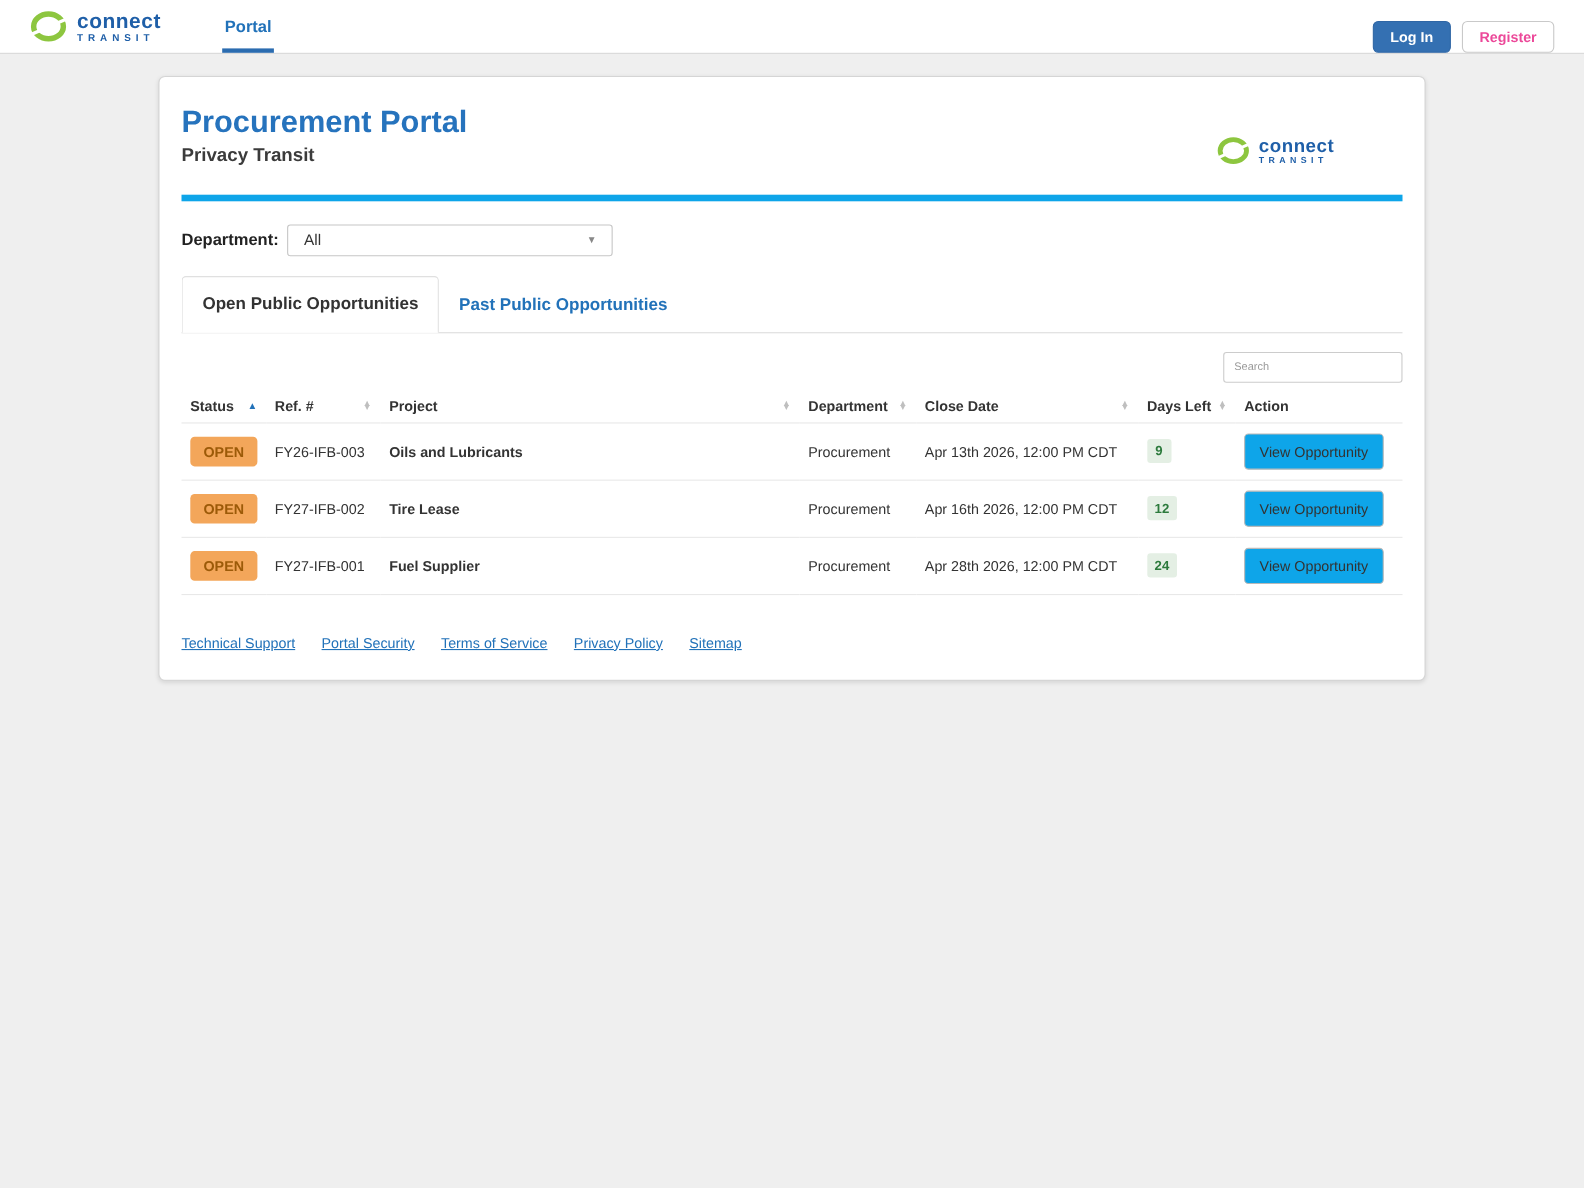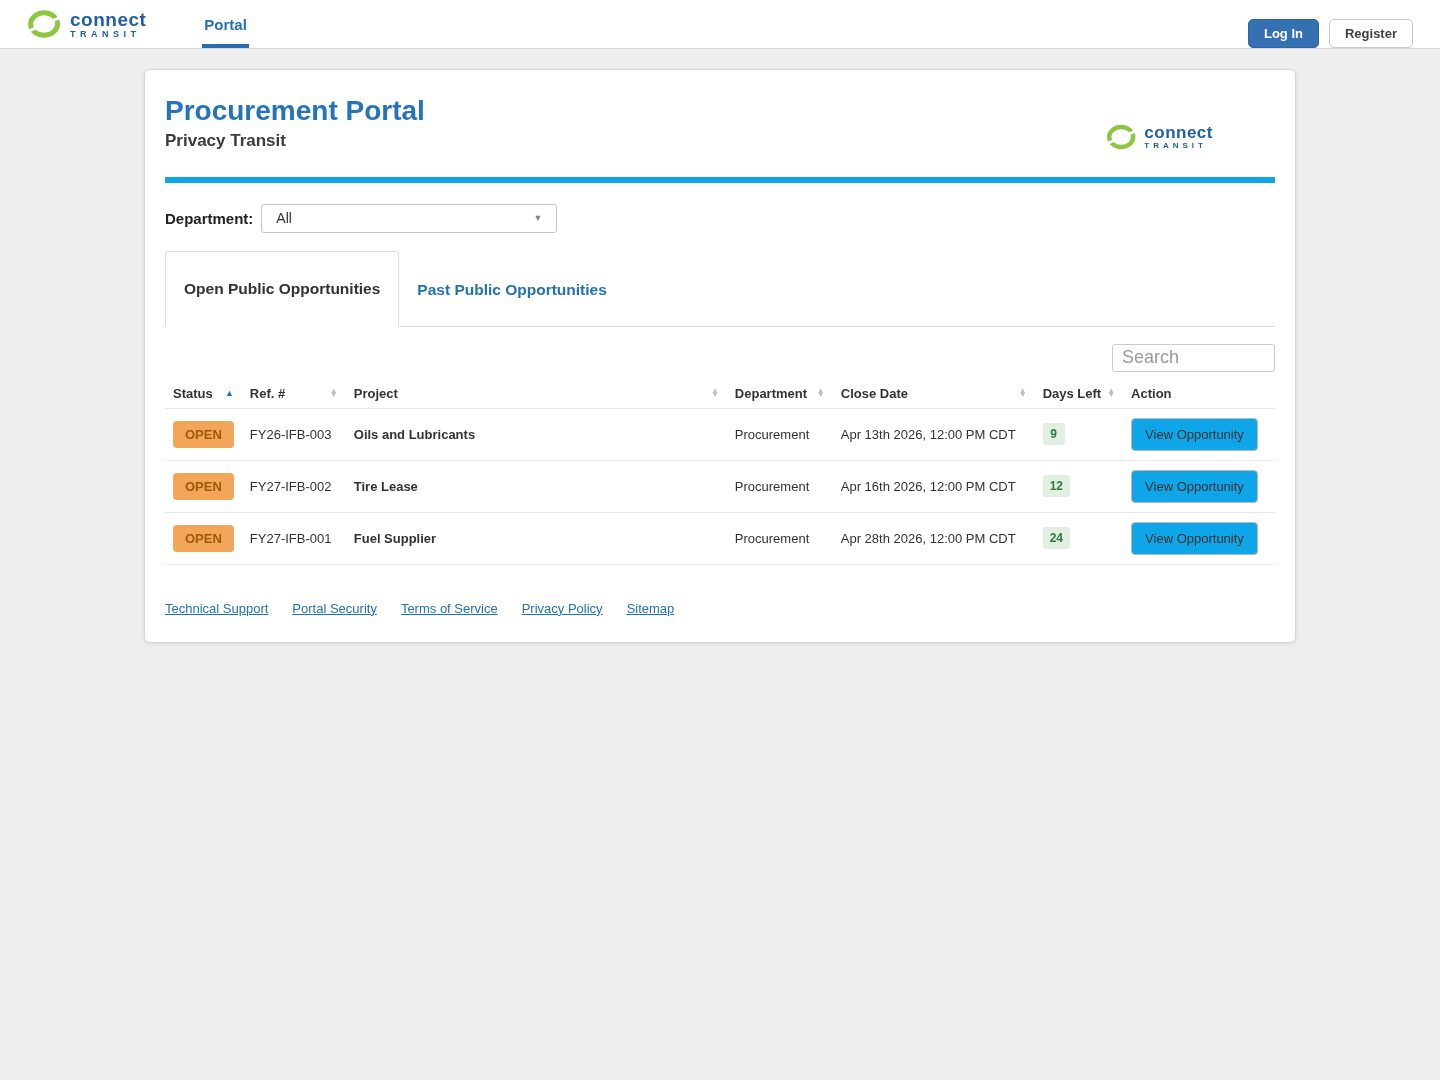--- a/index.html
+++ b/index.html
@@ -67,21 +67,21 @@
     line-height: 1;
   }
   .btn-primary {
     background: #3470b2;
     border: 1px solid #2f66a5;
     color: #ffffff;
   }
   .btn-outline {
     background: #ffffff;
     border: 1px solid #c9c9c9;
-    color: #404040;
+    color: #ec4899;
   }
 
   
   .card {
     width: 1152px;
     margin: 20px auto 0 auto;
     background: #ffffff;
     border: 1px solid #d5d5d5;
     border-radius: 6px;
     box-shadow: 0 1px 4px rgba(0,0,0,0.10);
@@ -135,21 +135,21 @@
   .select .caret { color: #888; font-size: 9px; }
 
   
   .tabs {
     display: flex;
     align-items: flex-end;
     border-bottom: 1px solid #dddddd;
     margin-top: 18px;
   }
   .tab {
-    padding: 28px 18px;
+    padding: 16px 18px;
     font-size: 15.5px;
     font-weight: bold;
     cursor: pointer;
     margin-bottom: -1px;
   }
   .tab.active {
     color: #333;
     background: #fff;
     border: 1px solid #dddddd;
     border-bottom: 1px solid #ffffff;
@@ -162,21 +162,21 @@
     display: flex;
     justify-content: flex-end;
     margin: 17px 0 7px 0;
   }
   .search-row input {
     width: 163px;
     height: 28px;
     border: 1px solid #cccccc;
     border-radius: 3px;
     padding: 0 9px;
-    font-size: 18px;
+    font-size: 10px;
     font-family: "Liberation Sans", sans-serif;
     color: #333;
   }
   .search-row input::placeholder { color: #9a9a9a; }
 
   
   table { width: 100%; border-collapse: collapse; }
   th {
     text-align: left;
     font-size: 13px;

